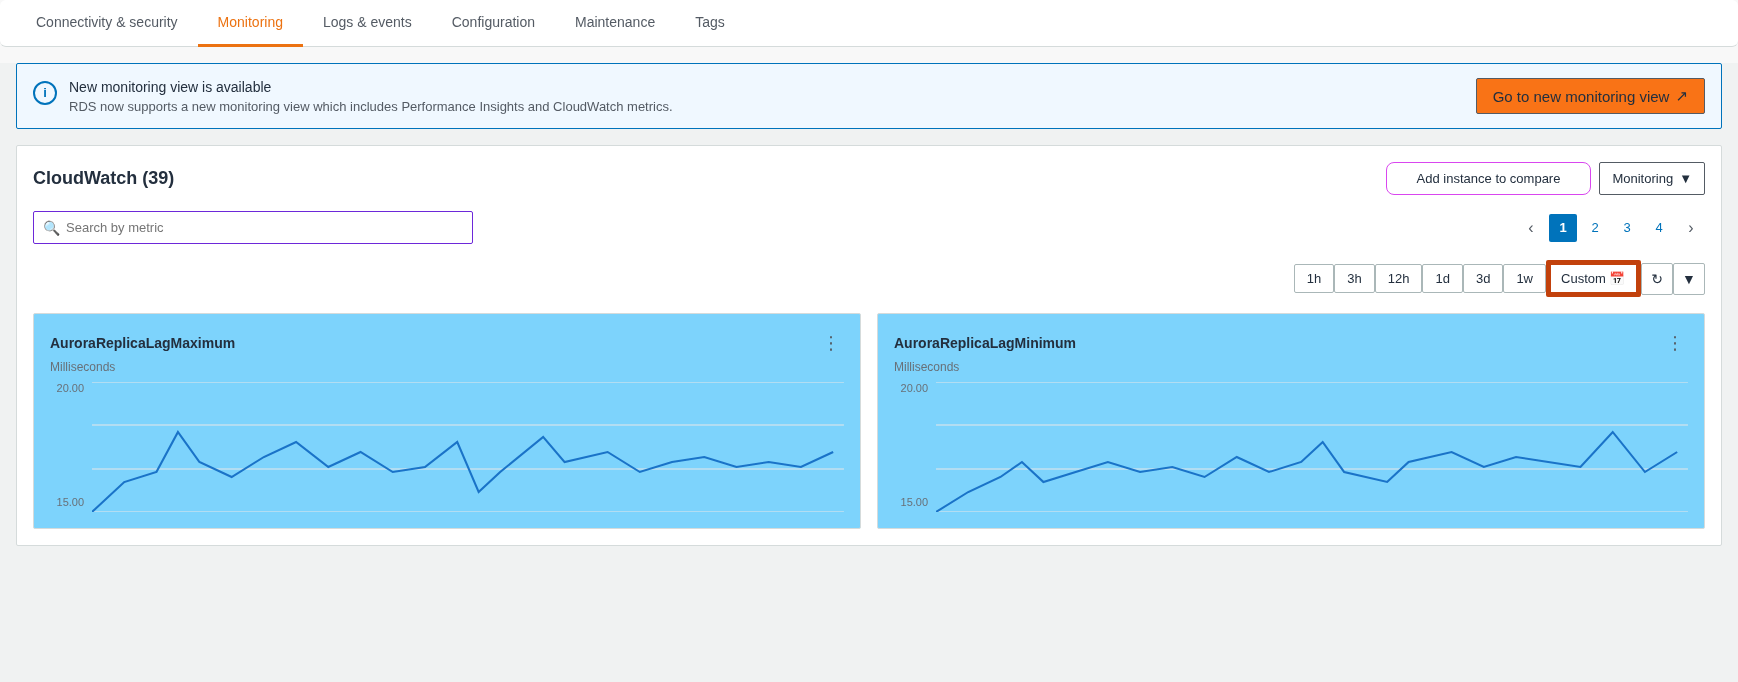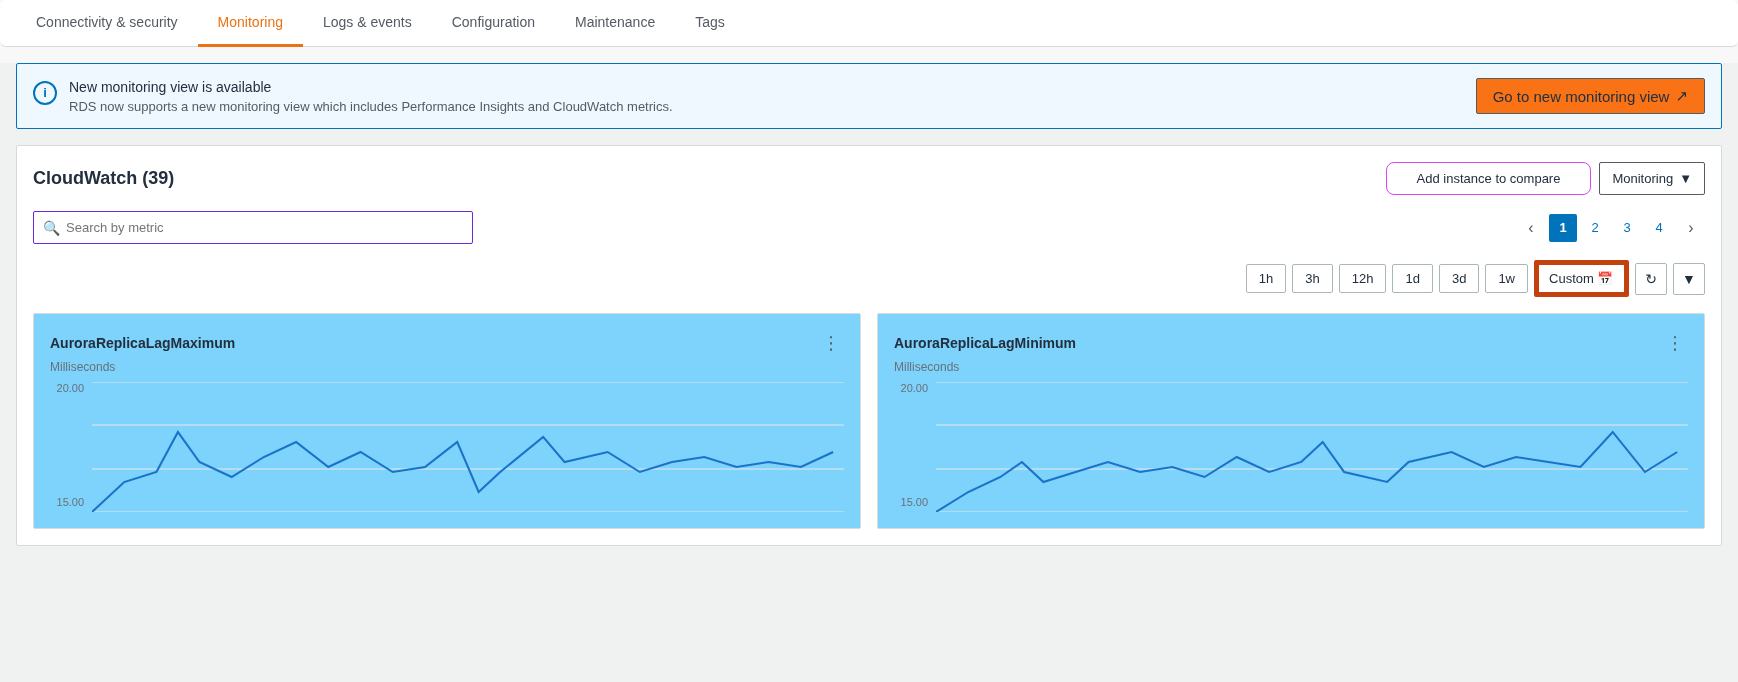--- a/index.html
+++ b/index.html
@@ -205,21 +205,21 @@
       border: none;
       background: transparent;
       font-size: 16px;
     }
 
     
     .time-filter-row {
       display: flex;
       align-items: center;
       justify-content: flex-end;
-      gap: 6px;
+      gap: 0;
       margin-bottom: 16px;
     }
     .time-btn {
       border: 1px solid #aab7b8;
       background: #fff;
       padding: 6px 12px;
       font-size: 13px;
       cursor: pointer;
       border-radius: 2px;
       color: #232f3e;

